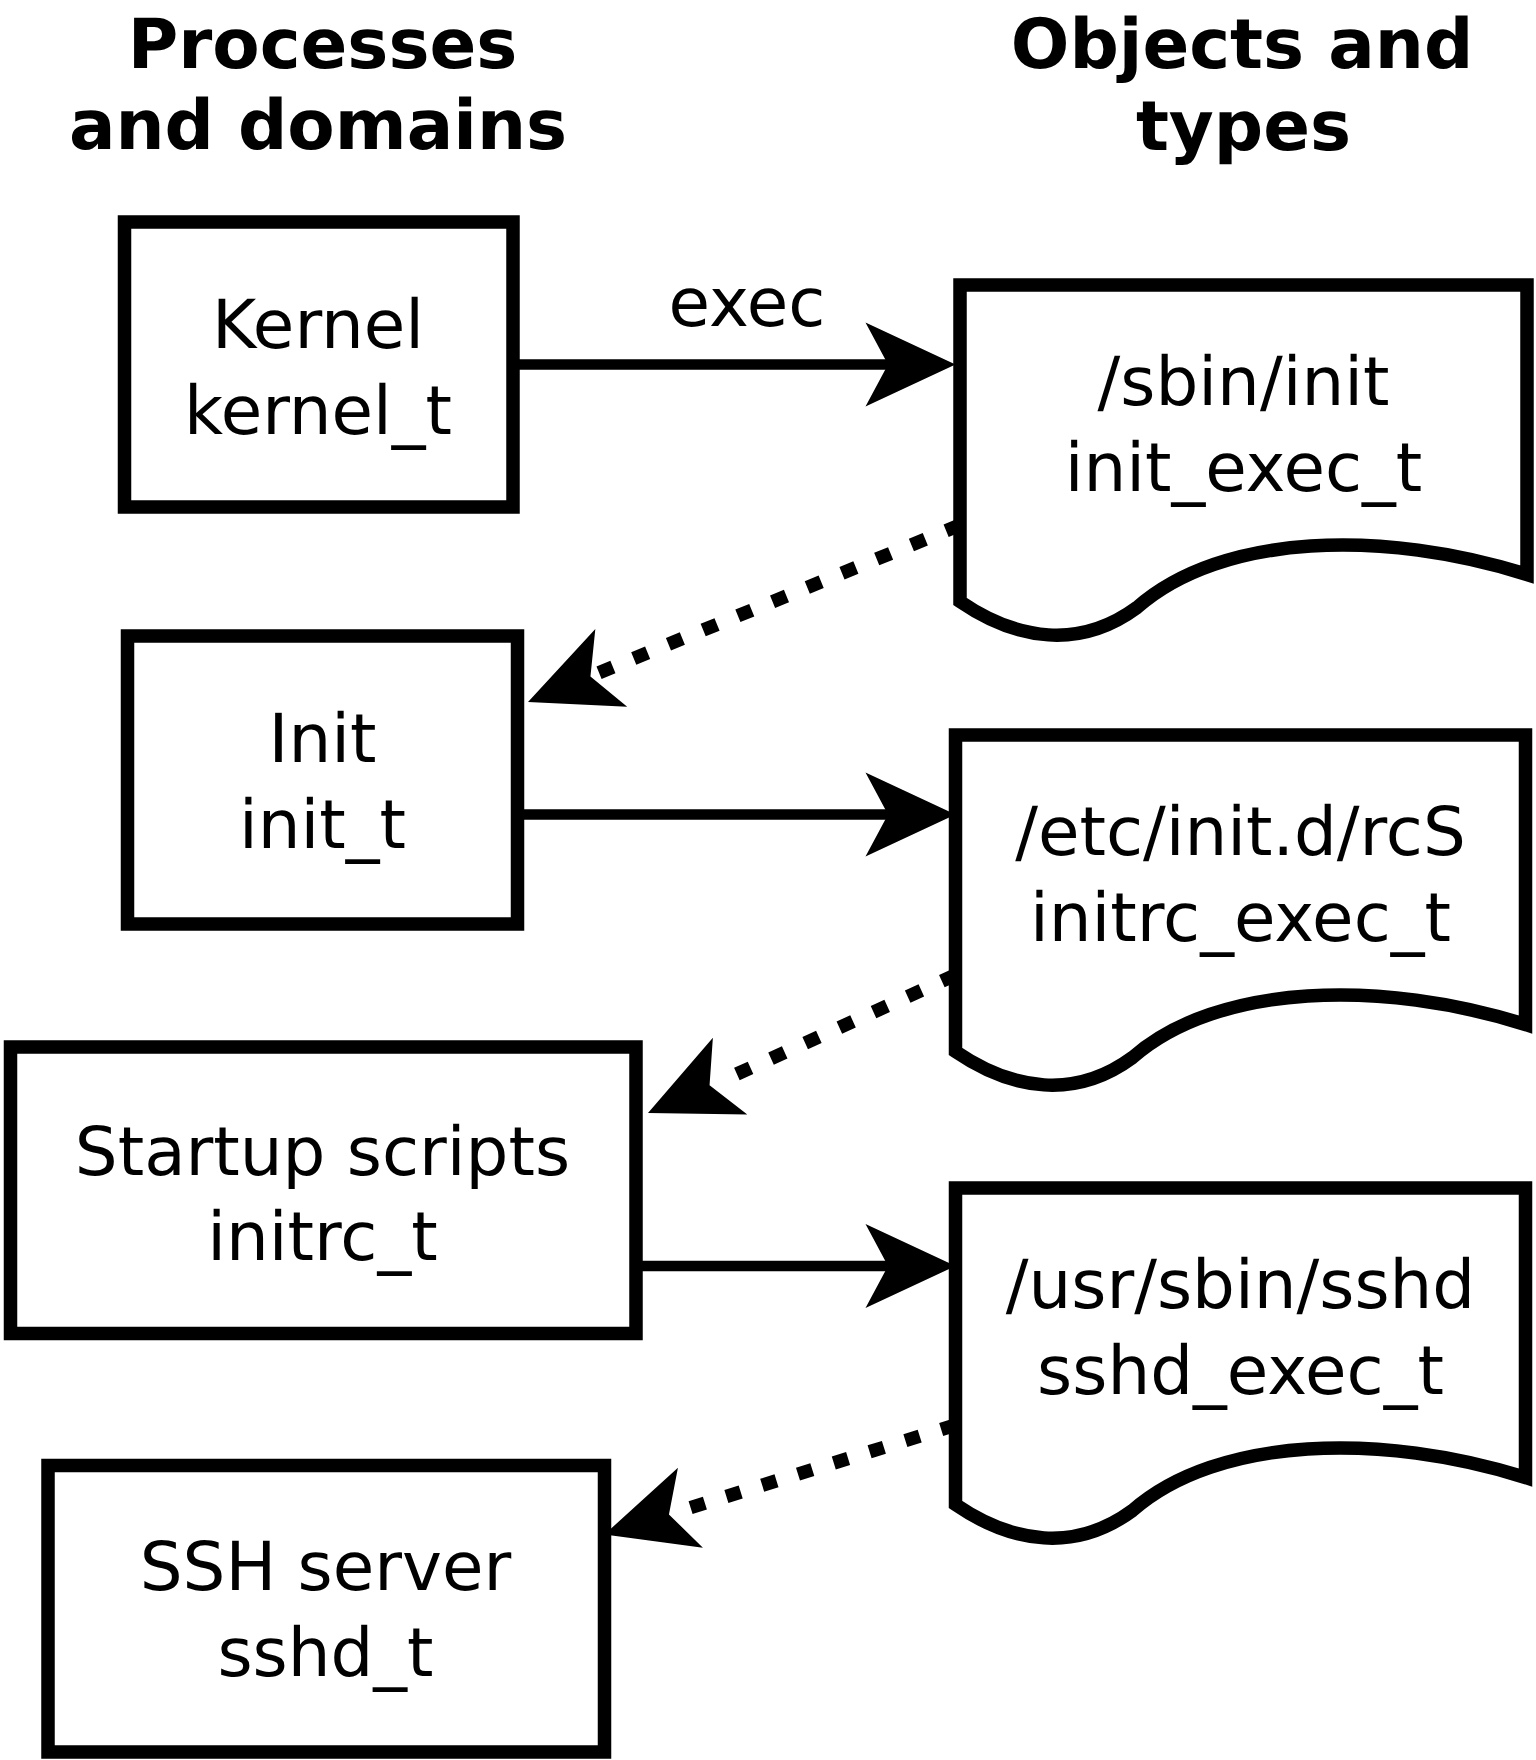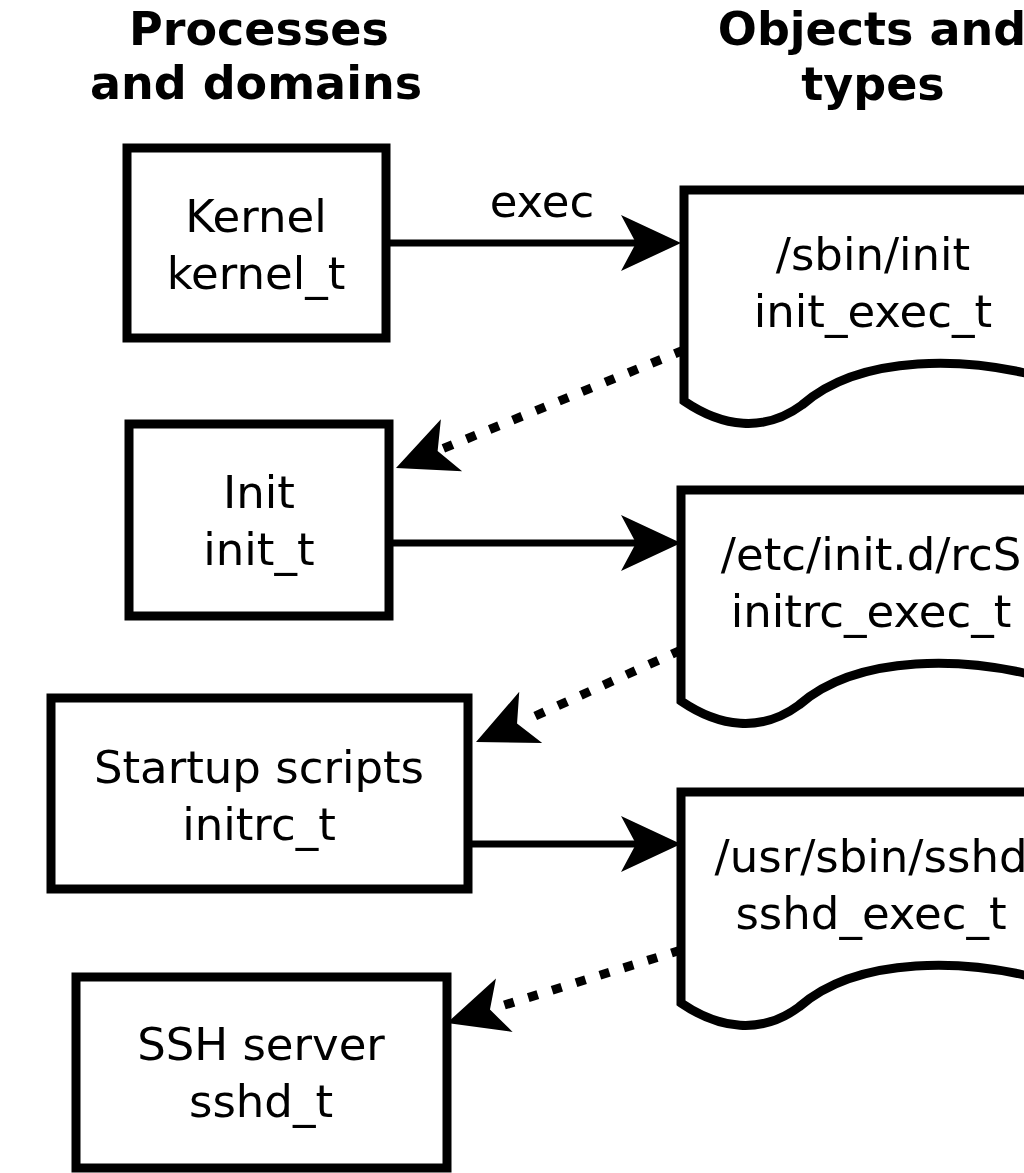--- a/index.html
+++ b/index.html
@@ -1,16 +1,16 @@
 <!DOCTYPE html>
 <html><head>
 <meta charset="utf-8">
 <style>
   html, body { margin: 0; padding: 0; background: #ffffff; }
-  .stage { width: 880px; height: 1173px; position: relative; background: #ffffff; margin-left: 44px; }
+  .stage { width: 880px; height: 1173px; position: relative; background: #ffffff; }
   svg { display: block; }
   .hdr  { font-family: "DejaVu Sans", sans-serif; font-weight: bold; font-size: 46px; fill: #000000; text-anchor: middle; }
   .lbl  { font-family: "DejaVu Sans", sans-serif; font-size: 45px; fill: #000000; text-anchor: middle; }
   .shape { fill: #ffffff; stroke: #000000; stroke-width: 9; stroke-linejoin: miter; }
   .conn  { stroke: #000000; stroke-width: 7; fill: none; }
   .conn-dotted { stroke: #000000; stroke-width: 9; fill: none; stroke-dasharray: 10 15; }
   .head  { fill: #000000; stroke: none; }
 </style>
 </head>
 <body>

